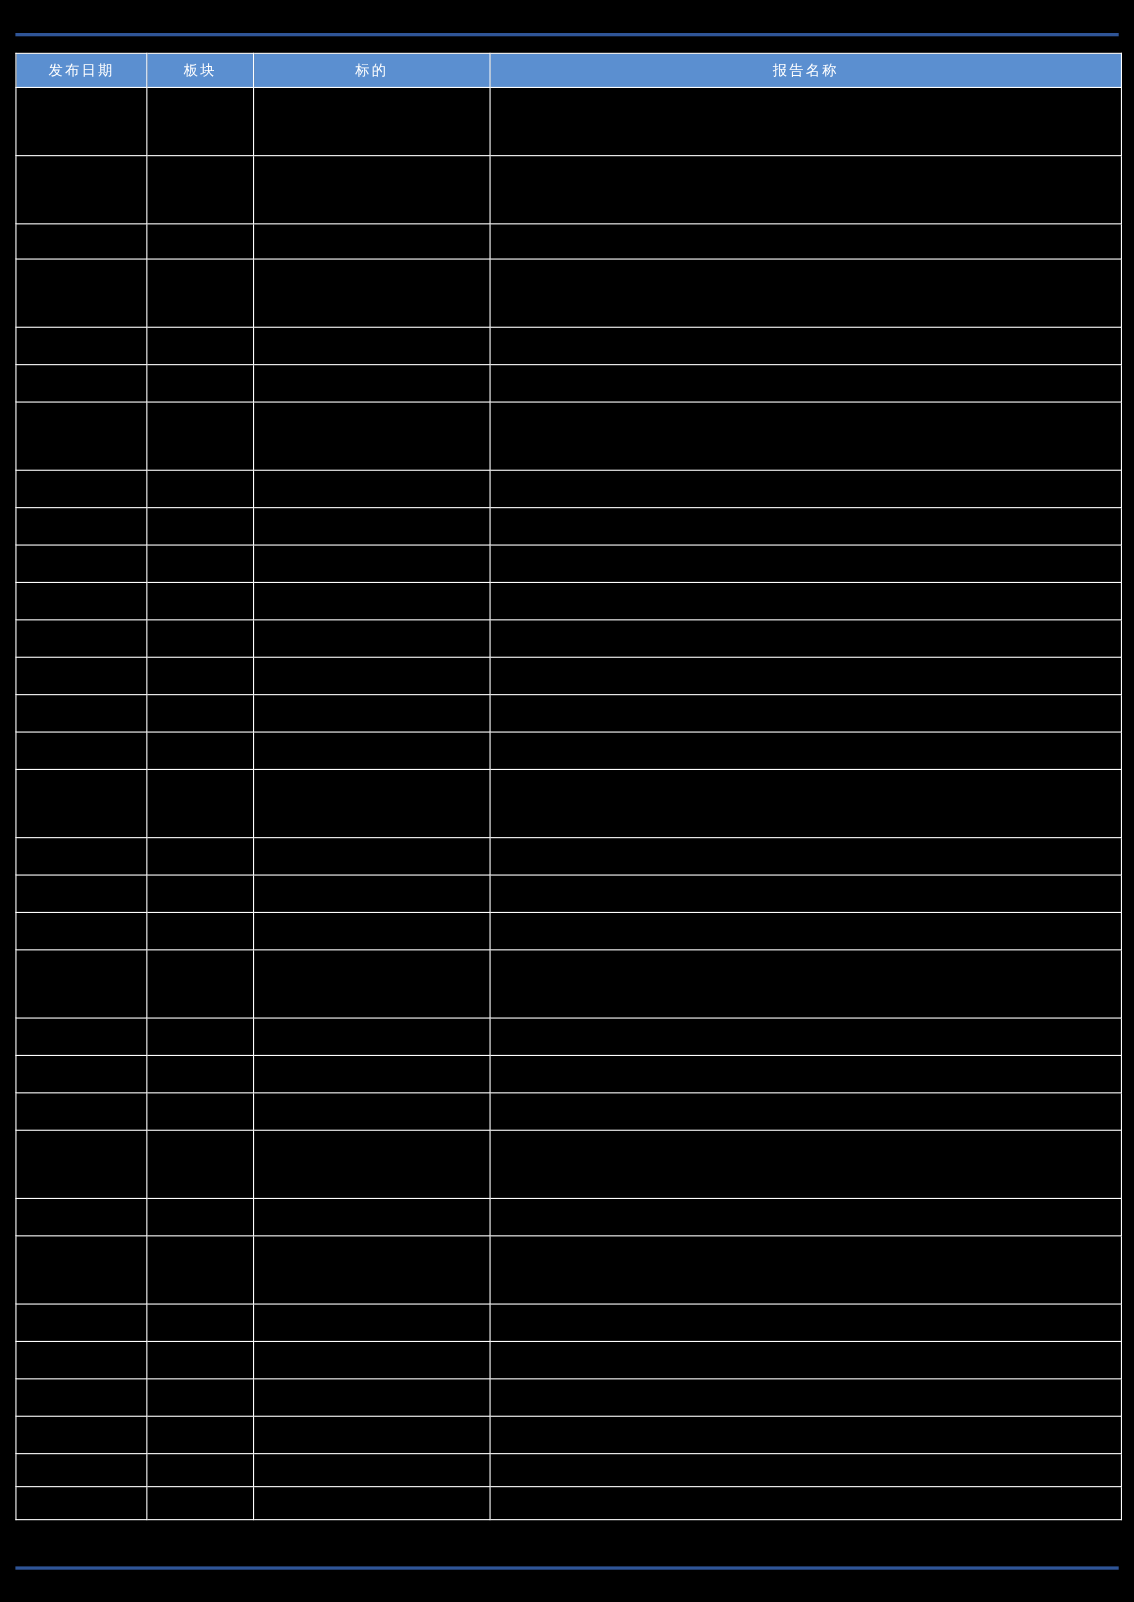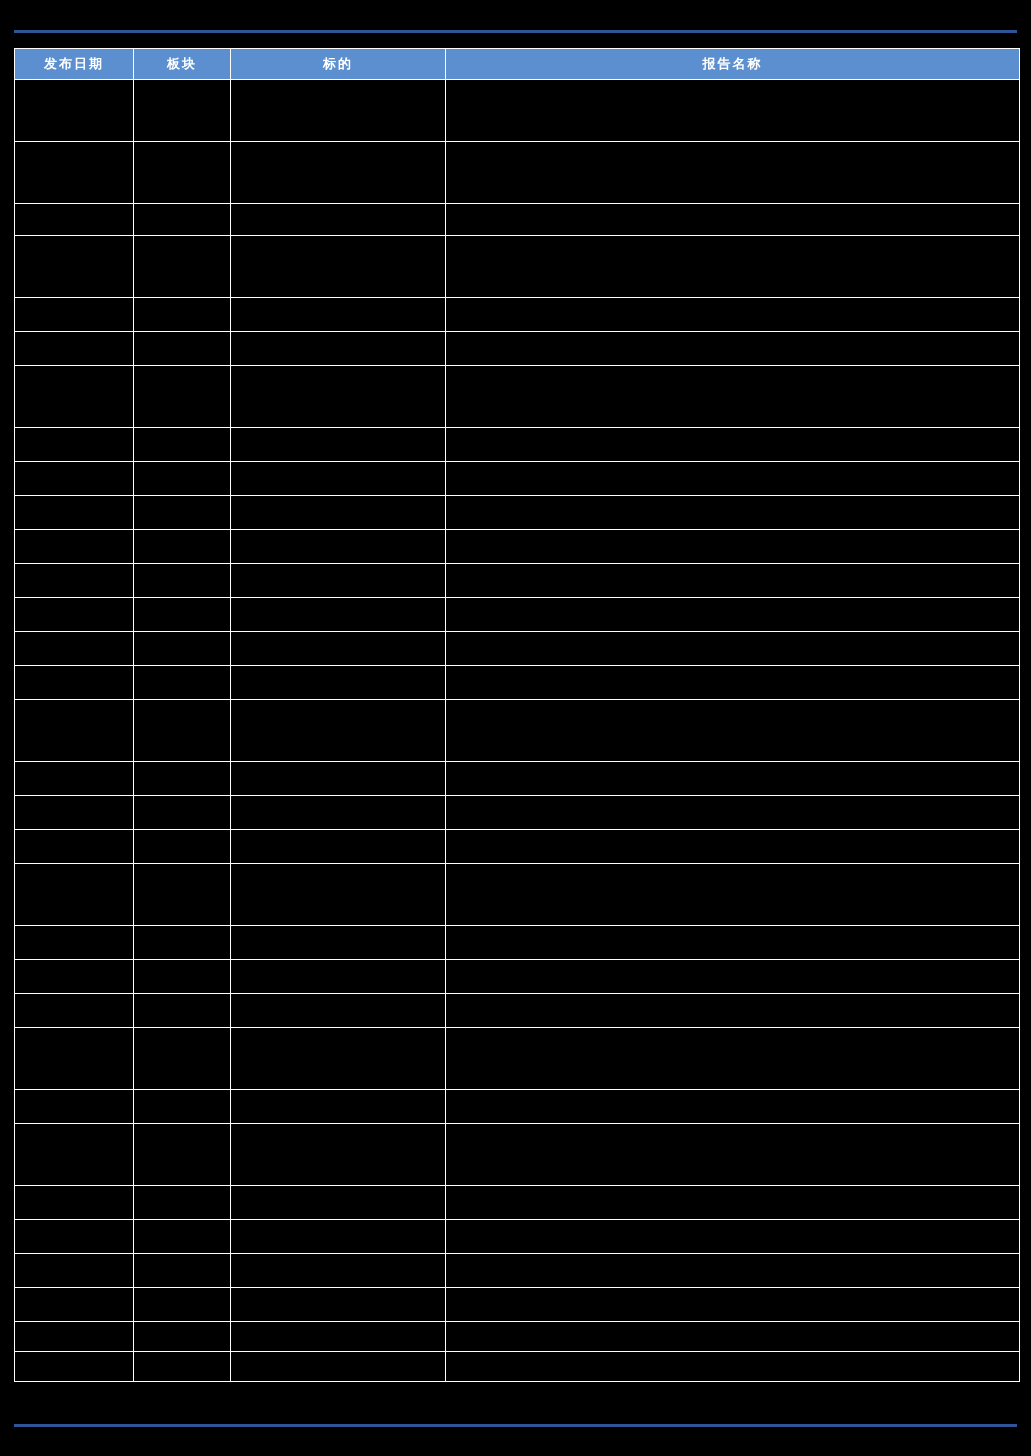--- a/index.html
+++ b/index.html
@@ -49,21 +49,21 @@
   table.report-table td {
     border: 1px solid #ffffff;
     padding: 0;
     vertical-align: middle;
     text-align: center;
   }
   table.report-table thead th {
     background: #5b8fd0;
     color: #ffffff;
     font-size: 13px;
-    font-weight: bold;
+    font-weight: normal;
     letter-spacing: 2px;
     height: 30px;
     line-height: 30px;
   }
   table.report-table tbody td {
     background: #000000;
     color: #000000;
     font-size: 12px;
     line-height: 16px;
   }

